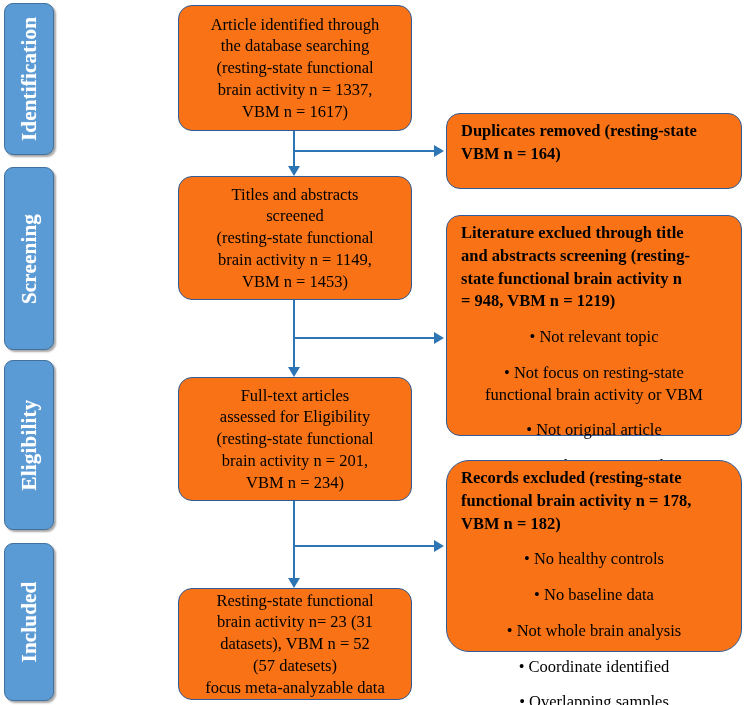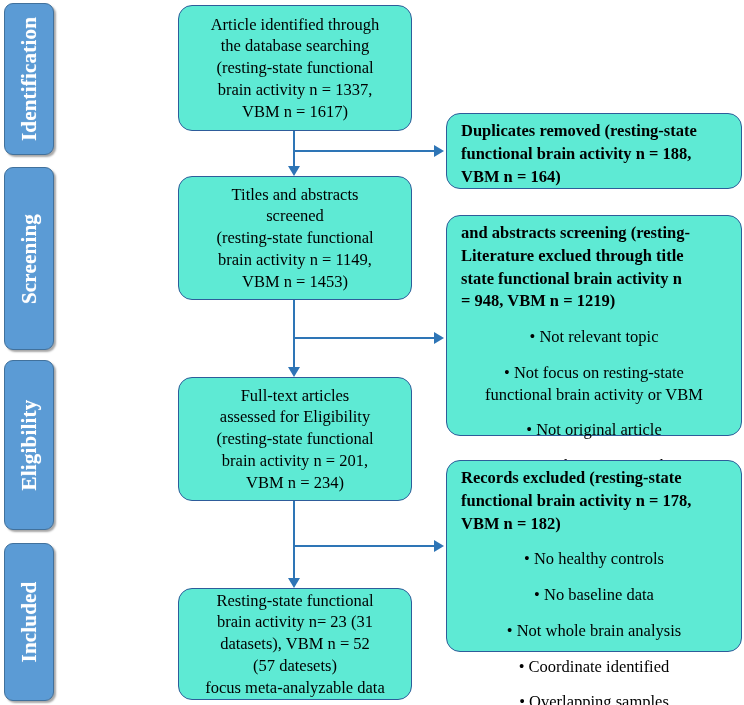--- a/index.html
+++ b/index.html
@@ -47,21 +47,21 @@
   }
 
   #stage-identification { top: 3px;   height: 152px; }
   #stage-screening      { top: 167px; height: 183px; }
   #stage-eligibility    { top: 360px; height: 170px; }
   #stage-included       { top: 543px; height: 158px; }
 
   
   .box {
     position: absolute;
-    background: #5eead4;
+    background: #f97316;
     border: 1.6px solid #2E5C9A;
     border-radius: 14px;
     box-sizing: border-box;
     font-size: 16.5px;
     line-height: 1.32;
     color: #000000;
   }
   .box .inner {
     padding: 6px 10px;
   }
@@ -94,21 +94,21 @@
 
   
   #box-identified   { left: 178px; top: 5px;   width: 234px; height: 126px; }
   #box-screened     { left: 178px; top: 176px; width: 234px; height: 124px; }
   #box-fulltext     { left: 178px; top: 377px; width: 234px; height: 124px; }
   #box-included     { left: 178px; top: 588px; width: 234px; height: 112px; }
 
   
   #box-duplicates   { left: 446px; top: 113px; width: 296px; height: 76px; }
   #box-litexcluded  { left: 446px; top: 215px; width: 296px; height: 221px; }
-  #box-recexcluded  { left: 446px; top: 460px; width: 296px; height: 192px; }
+  #box-recexcluded  { left: 446px; top: 460px; width: 296px; height: 192px; border-radius: 23px; }
 
   
   .vcenter {
     display: flex;
     align-items: center;
     justify-content: center;
     height: 100%;
     box-sizing: border-box;
   }
 
@@ -216,29 +216,28 @@
         <p>datasets), VBM n = 52</p>
         <p>(57 datesets)</p>
         <p>focus meta-analyzable data</p>
       </div>
     </div>
   </div>
 
   <div class="box side-box" id="box-duplicates">
     <div class="inner">
       <p class="head">Duplicates removed (resting-state</p>
-      <p class="head">functional brain activity n = 188,</p>
       <p class="head">VBM n = 164)</p>
     </div>
   </div>
 
   <div class="box side-box" id="box-litexcluded">
     <div class="inner">
+      <p class="head">Literature exclued through title</p>
       <p class="head">and abstracts screening (resting-</p>
-      <p class="head">Literature exclued through title</p>
       <p class="head">state functional brain activity n</p>
       <p class="head">= 948, VBM n = 1219)</p>
       <ul>
         <li>Not relevant topic</li>
         <li>Not focus on resting-state functional brain activity or VBM</li>
         <li>Not original article</li>
         <li>Non-human research</li>
       </ul>
     </div>
   </div>

